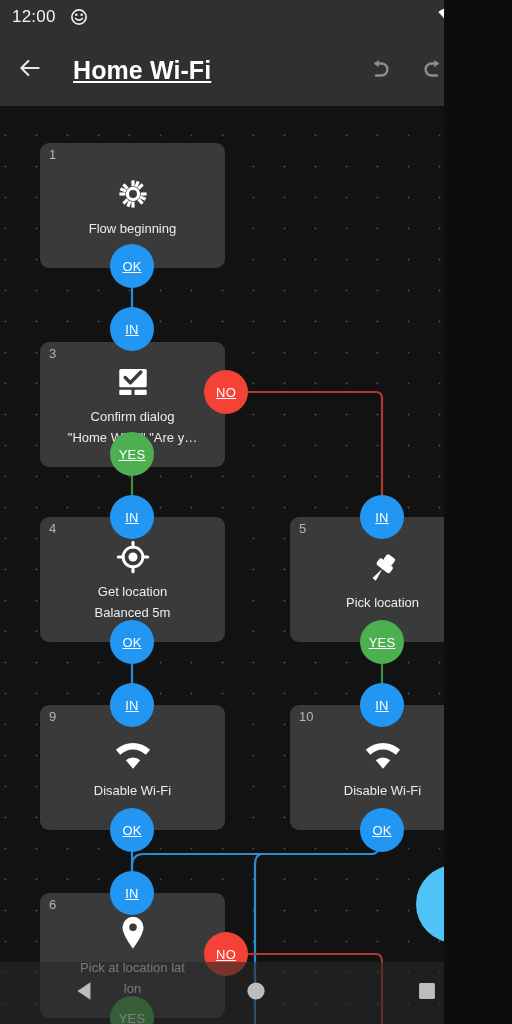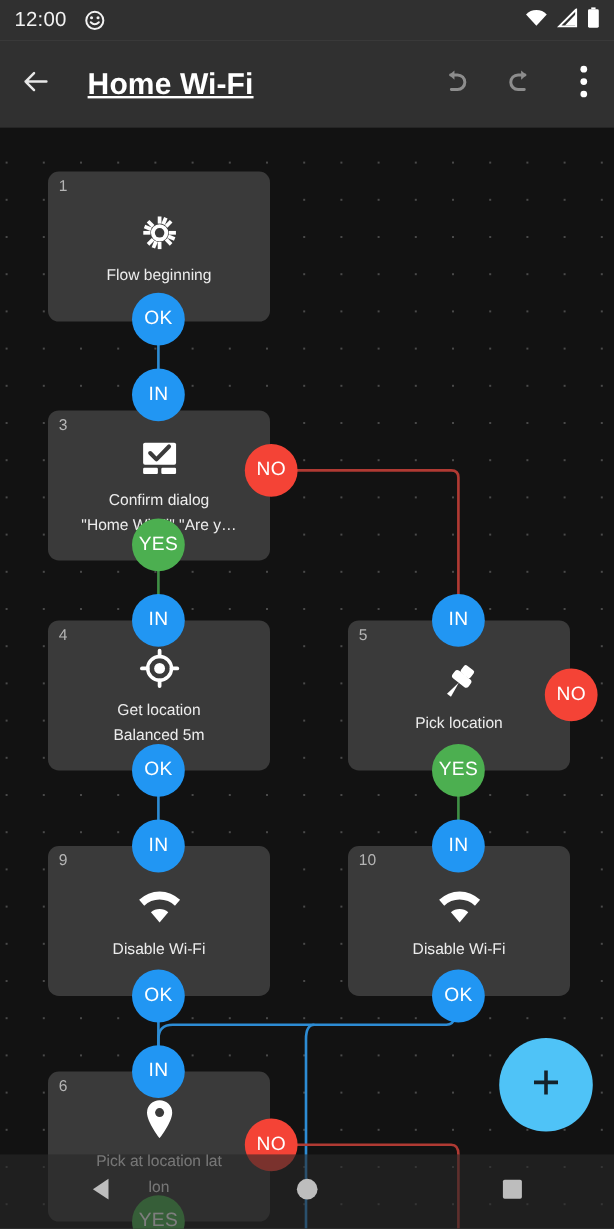--- a/index.html
+++ b/index.html
@@ -2,21 +2,21 @@
 <html><head>
 <meta charset="utf-8">
 <style>
   * { box-sizing: border-box; margin: 0; padding: 0; }
   html, body {
     width: 512px; height: 1024px;
     background: #0d0d0d;
     font-family: "Liberation Sans", sans-serif;
     overflow: hidden;
   }
-  #app { position: relative; width: 512px; height: 1024px; overflow: hidden; background:#737373; }
+  #app { position: relative; width: 444px; height: 1024px; overflow: hidden; background:#ffffff; }
 
   
   .statusbar {
     position: absolute; top: 0; left: 0; width: 512px; height: 34px;
     background: #303030;
     display: flex; align-items: center;
     padding: 0 12px;
     z-index: 40;
   }
   .sb-time { color:#f2f2f2; font-size: 17px; letter-spacing: .2px; }
@@ -69,22 +69,23 @@
   .node-label {
     color:#ececec; font-size:13px; line-height:21px;
     text-align:center; padding:0 8px; white-space:pre-line;
   }
 
   
   .port {
     position:absolute; z-index:6;
     border-radius:50%;
     display:flex; align-items:center; justify-content:center;
-    color:#ffffff; font-size:16px; font-weight:500;
+    color:#ffffff; font-size:13px; font-weight:500;
     letter-spacing:.2px;
+    text-decoration:underline;
   }
   .port.blue  { background:#2196f3; }
   .port.green { background:#4caf50; }
   .port.red   { background:#f44336; }
   .port.d44 { width:44px; height:44px; margin-left:-22px; margin-top:-22px; }
 
   
   .fab {
     position:absolute; z-index:20;
     width:78px; height:78px; border-radius:50%;

